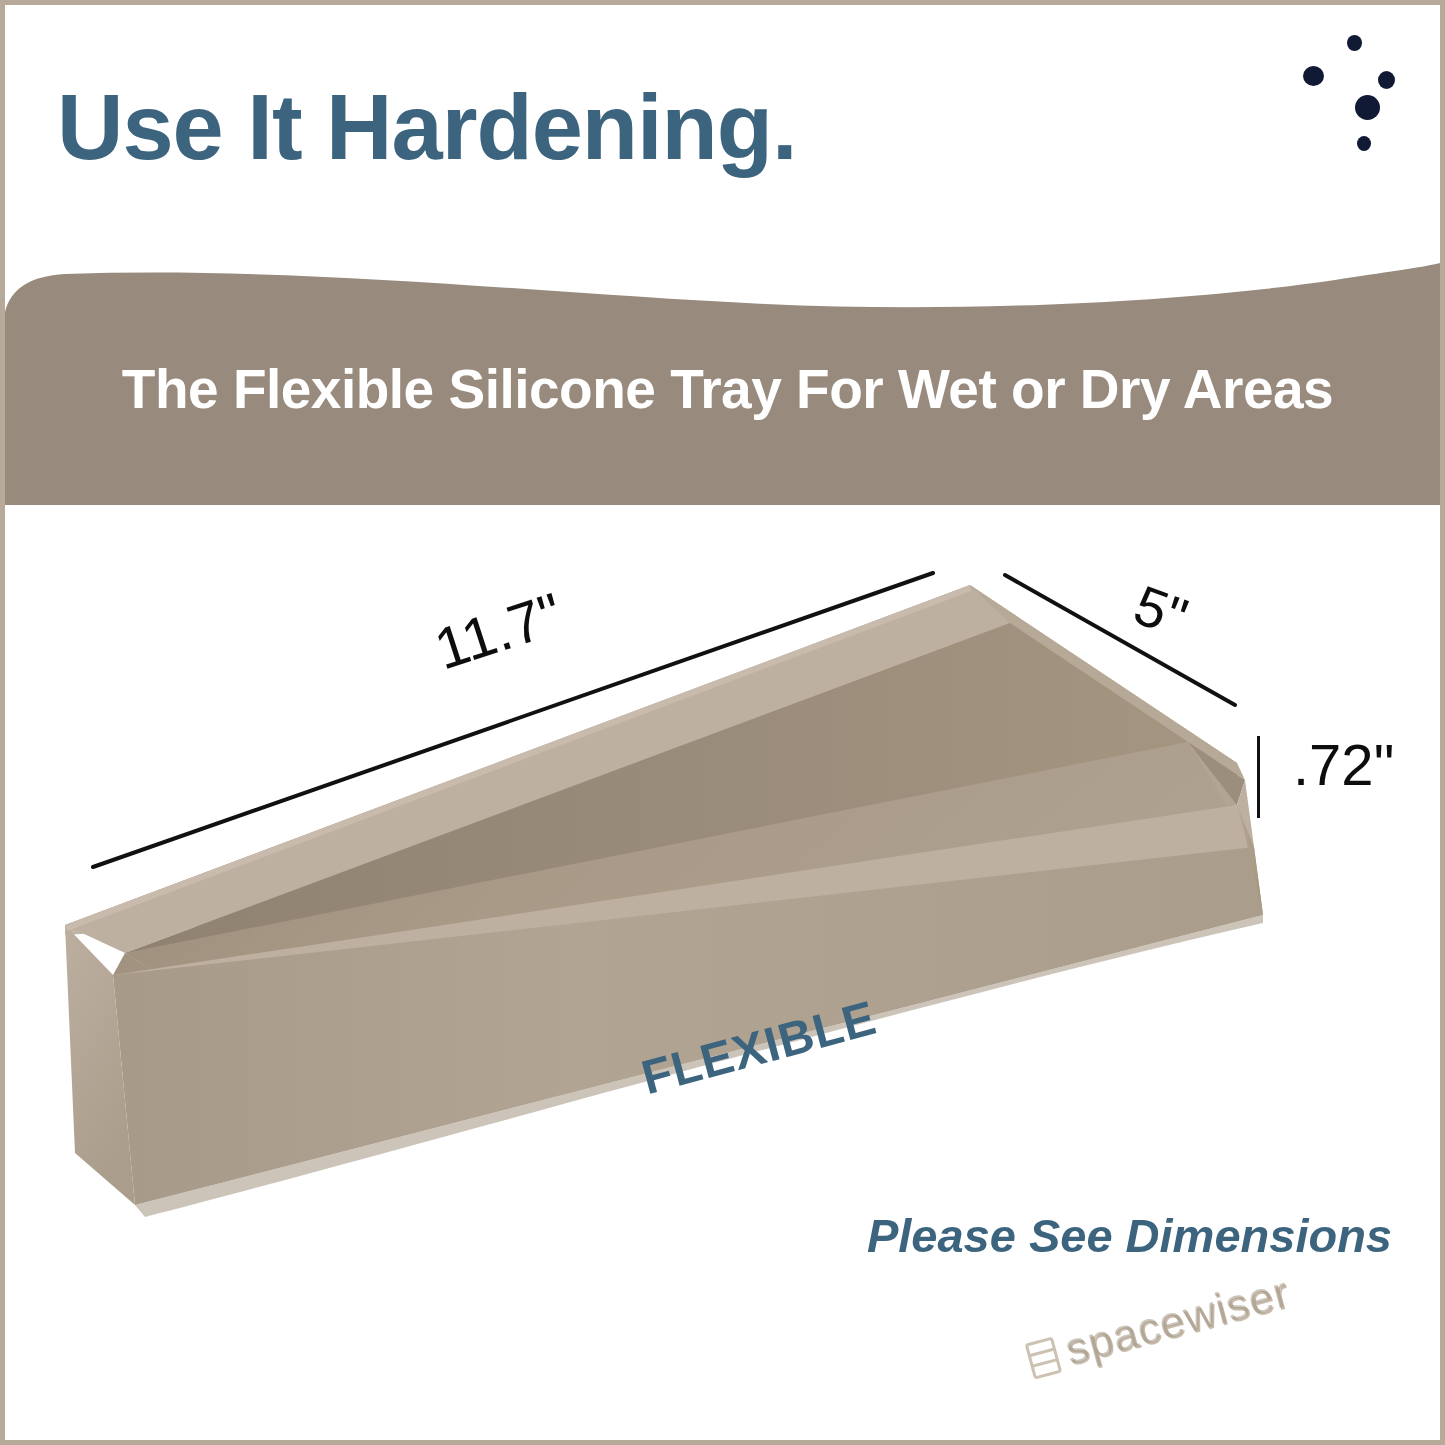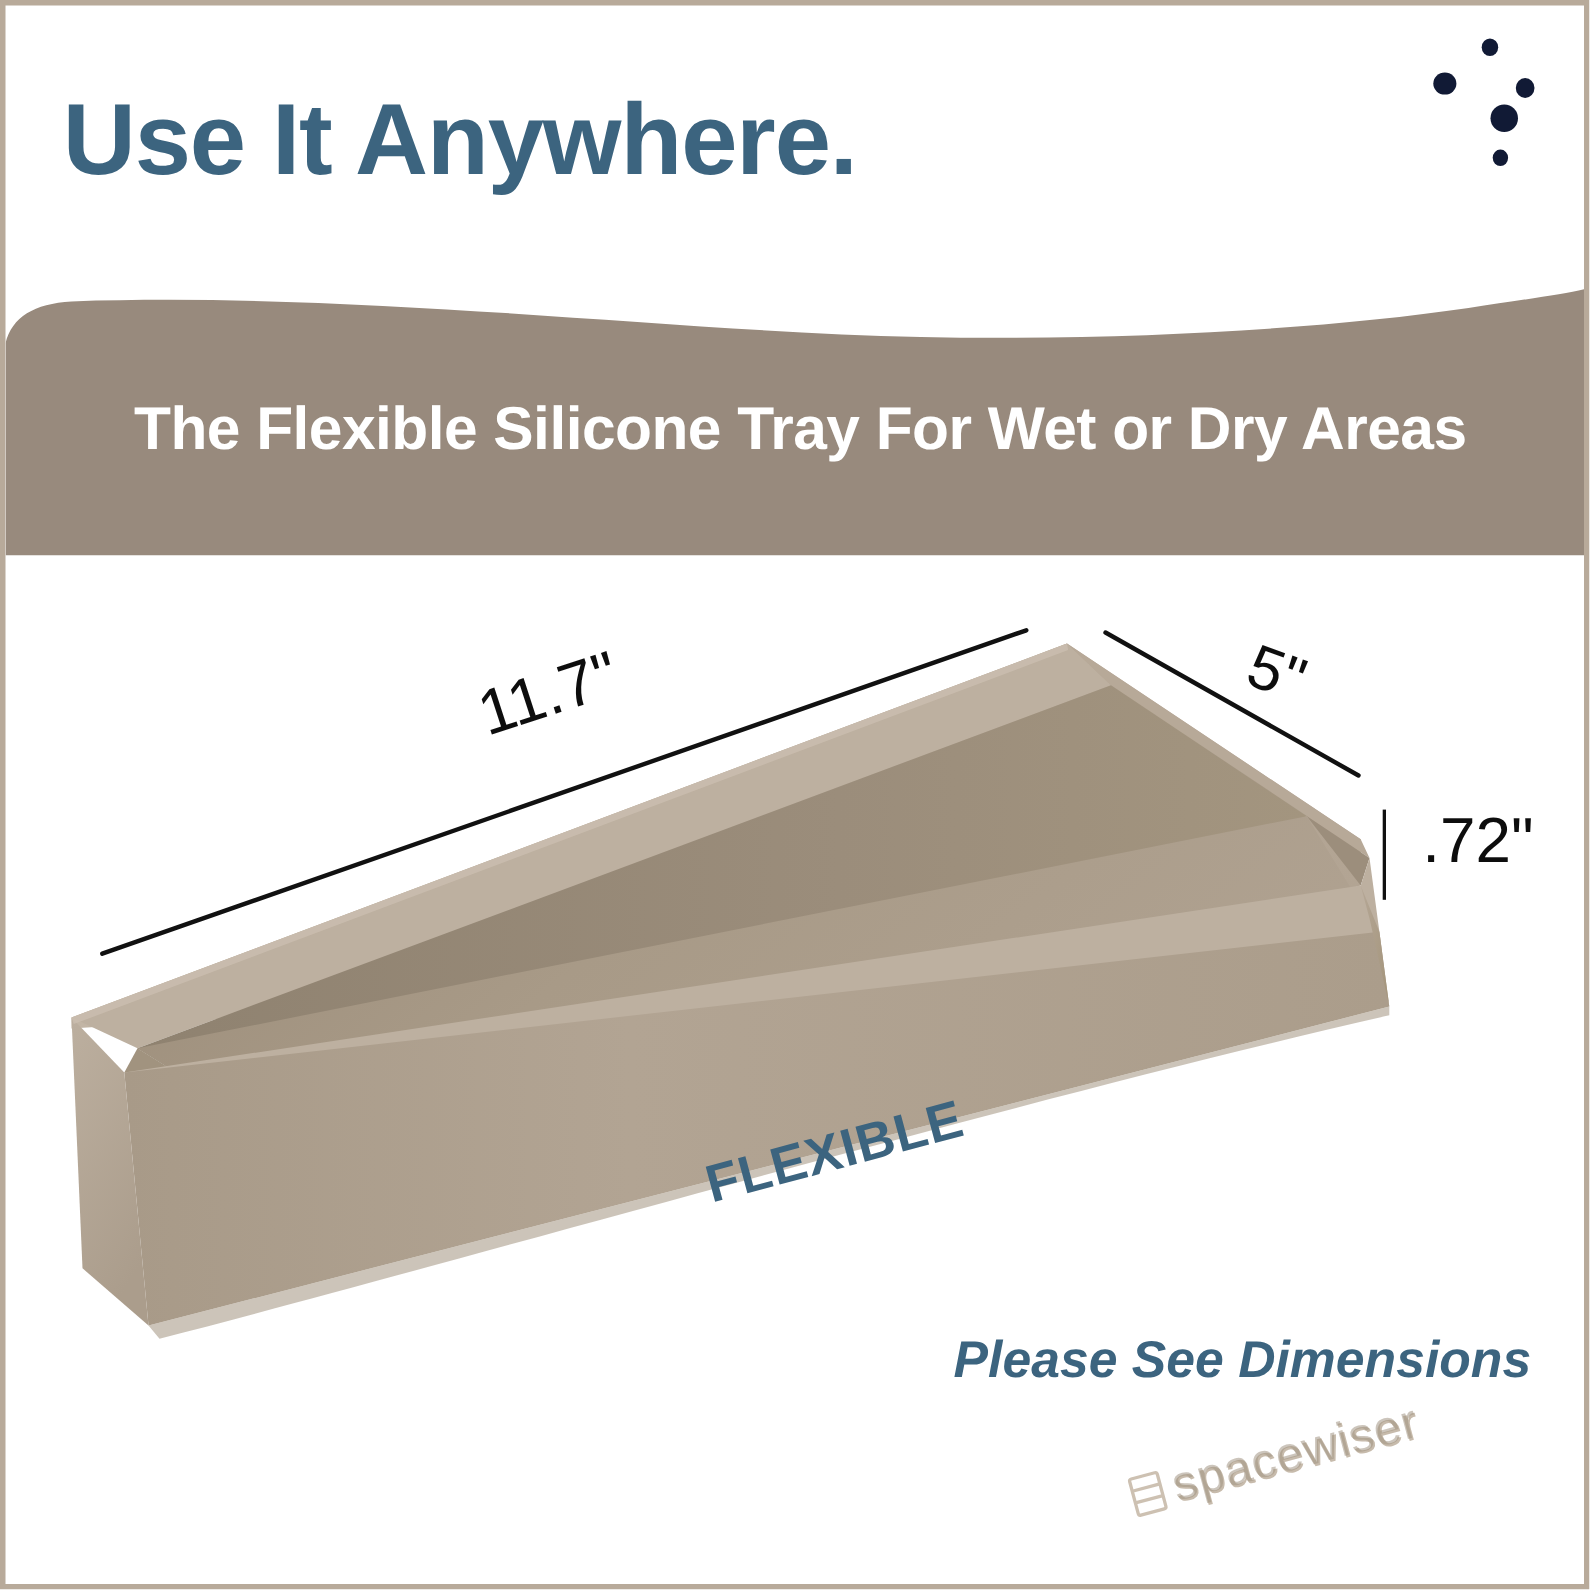--- a/index.html
+++ b/index.html
@@ -156,21 +156,21 @@
     line-height: 1.28;
     letter-spacing: -0.3px;
   }
   .claim .ln { display: block; white-space: nowrap; }
 </style>
 </head>
 <body>
 
 <div class="canvas">
 
-  <div class="headline">Use It Anywhere.</div>
+  <div class="headline">Use It Hardening.</div>
 
   <div class="dot-cluster">
     <span class="dot d1"></span>
     <span class="dot d2"></span>
     <span class="dot d3"></span>
     <span class="dot d4"></span>
     <span class="dot d5"></span>
   </div>
 
   <div class="banner">

